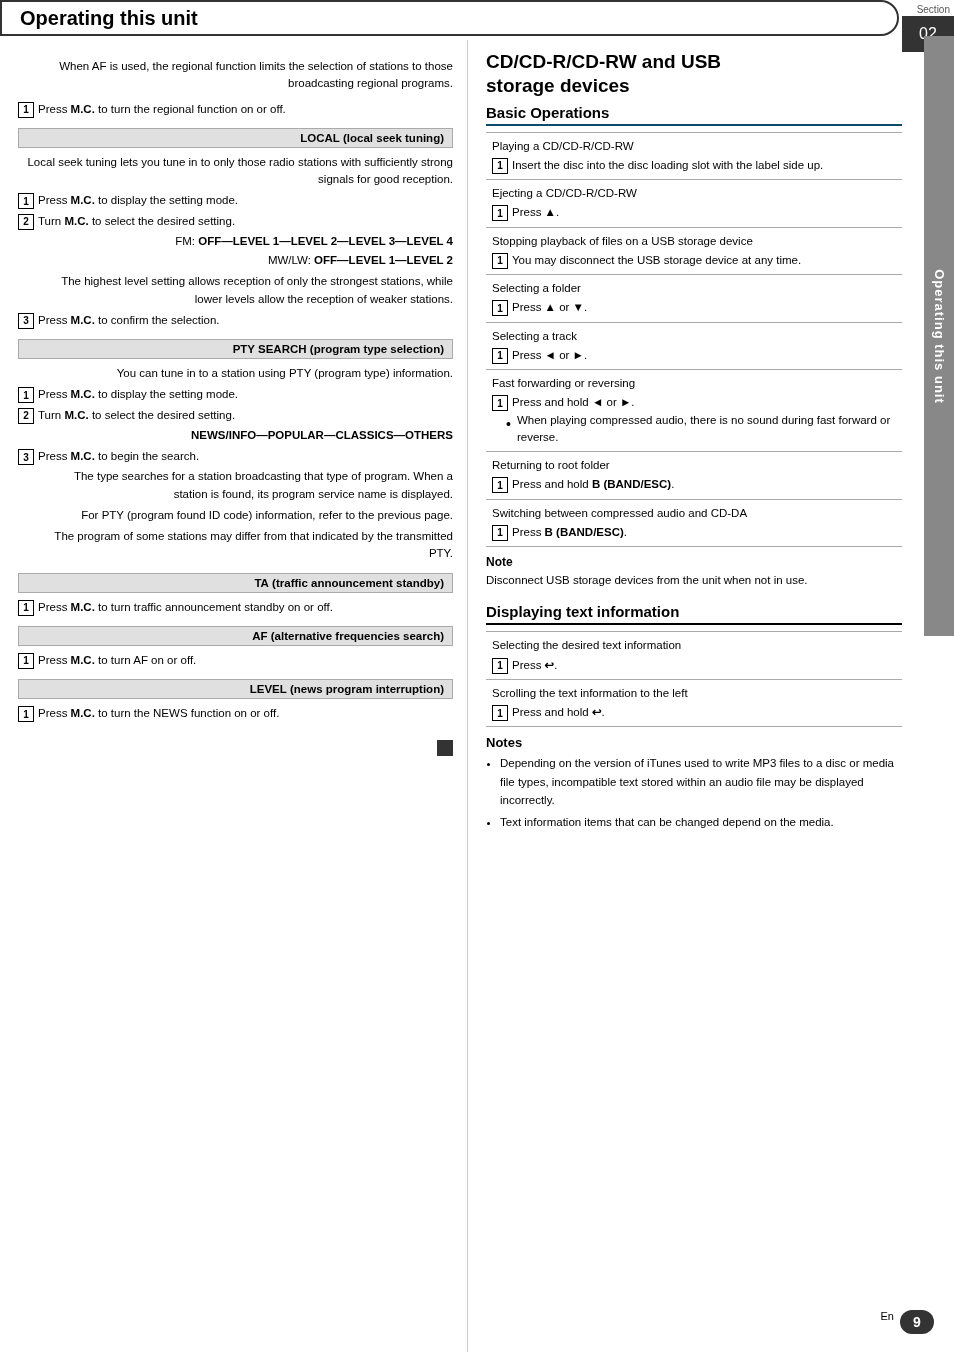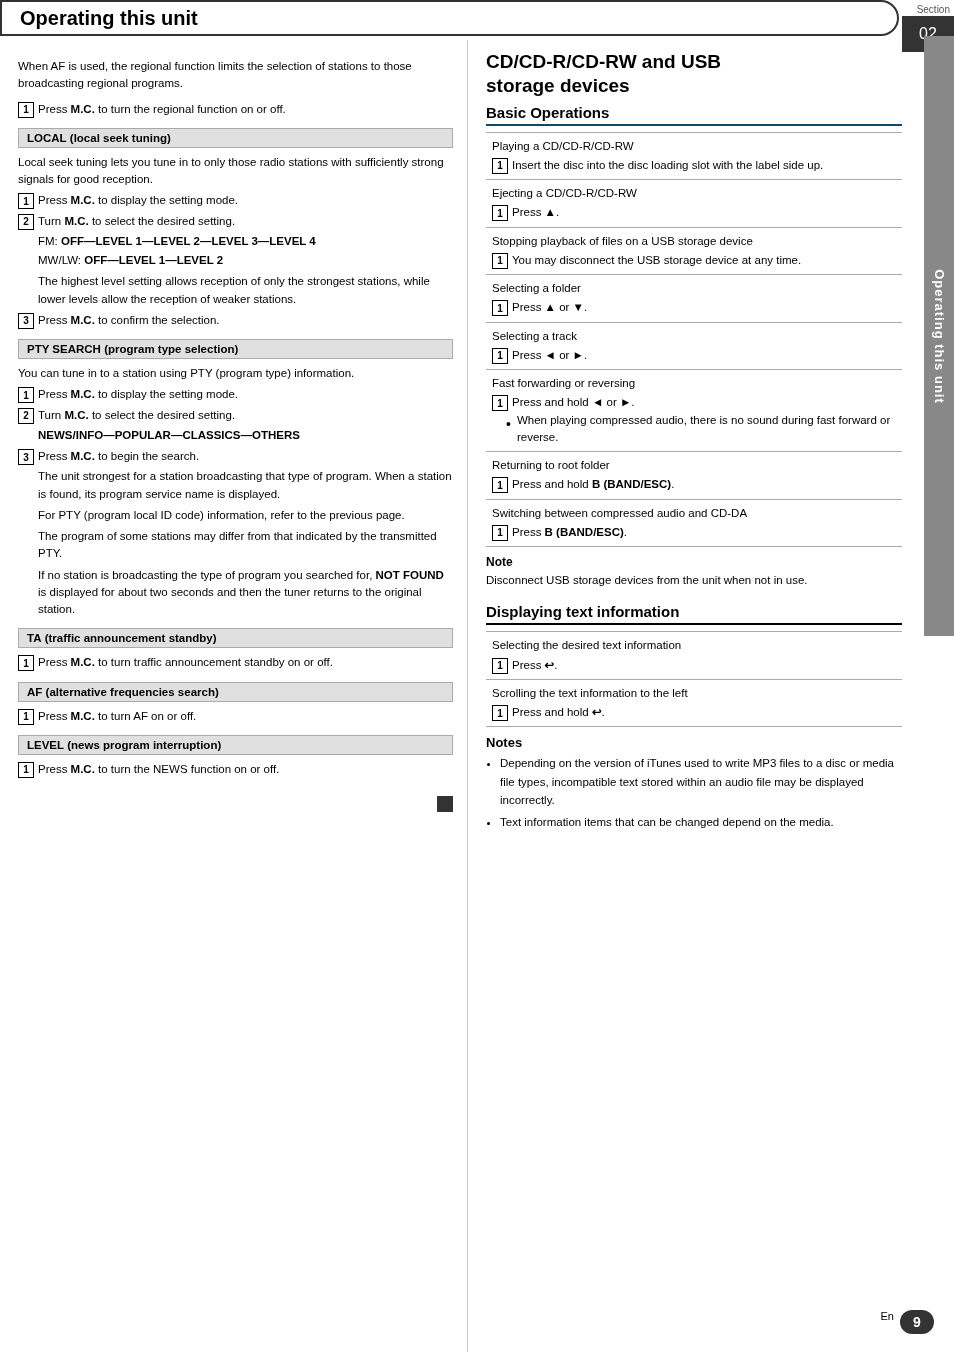--- a/index.html
+++ b/index.html
@@ -92,20 +92,21 @@
       right: 0;
       bottom: 0;
       display: flex;
     }
 
     
     .left-col {
       width: 468px;
       padding: 18px 14px 18px 18px;
       border-right: 1px solid #ccc;
+      text-align: right;
     }
 
     
     .right-col {
       flex: 1;
       padding: 10px 52px 18px 18px;
     }
 
     
     .intro-text {
@@ -355,24 +356,23 @@
       <span class="num-box">2</span>
       <span>Turn <b>M.C.</b> to select the desired setting.</span>
     </div>
     <div class="level-line">
       <b>NEWS/INFO—POPULAR—CLASSICS—OTHERS</b>
     </div>
     <div class="numbered-item" style="margin-top:4px;">
       <span class="num-box">3</span>
       <span>Press <b>M.C.</b> to begin the search.</span>
     </div>
-    <p class="body-text" style="padding-left:20px;">The unit strongest for a station broadcasting that type of program. When a station is found, its program service name is displayed.</p>
-    <p class="body-text" style="padding-left:20px;">For PTY (program local ID code) information, refer to the previous page.</p>
+    <p class="body-text" style="padding-left:20px;">The type searches for a station broadcasting that type of program. When a station is found, its program service name is displayed.</p>
+    <p class="body-text" style="padding-left:20px;">For PTY (program found ID code) information, refer to the previous page.</p>
     <p class="body-text" style="padding-left:20px;">The program of some stations may differ from that indicated by the transmitted PTY.</p>
-    <p class="body-text" style="padding-left:20px;">If no station is broadcasting the type of program you searched for, <b>NOT FOUND</b> is displayed for about two seconds and then the tuner returns to the original station.</p>
 
     <div class="section-box-full">
       <span>TA</span>&nbsp;<span>(traffic announcement standby)</span>
     </div>
     <div class="numbered-item">
       <span class="num-box">1</span>
       <span>Press <b>M.C.</b> to turn traffic announcement standby on or off.</span>
     </div>
 
     <div class="section-box-full">

